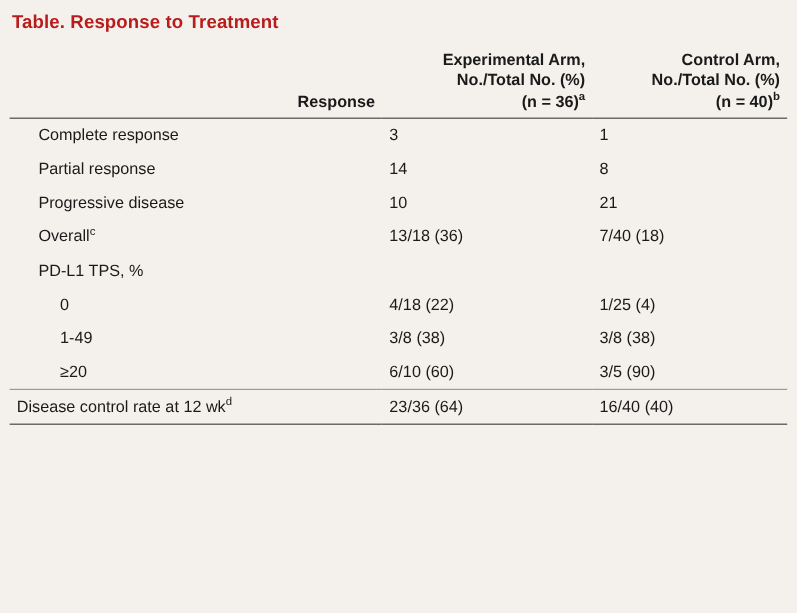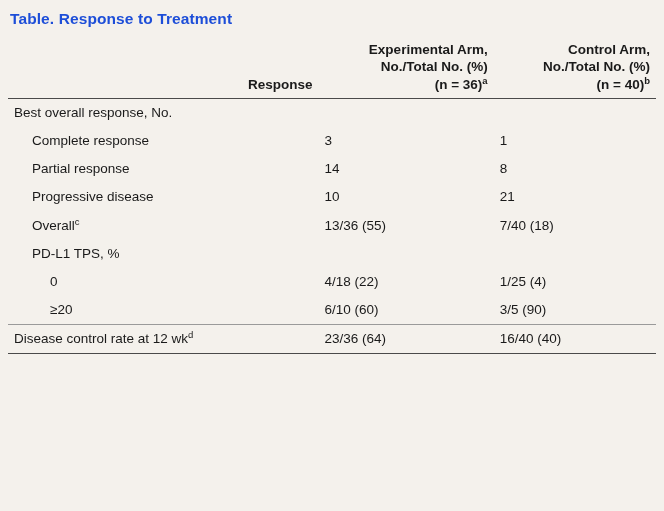--- a/index.html
+++ b/index.html
@@ -15,21 +15,21 @@
     overflow: hidden;
   }
   .table-wrap {
     padding: 8px 8px 0 8px;
     box-sizing: border-box;
     width: 664px;
   }
   .table-title {
     font-size: 15.5px;
     font-weight: bold;
-    color: #1d4ed8;
+    color: #b91c1c;
     margin: 2px 0 10px 2px;
     letter-spacing: 0.1px;
   }
   table {
     width: 648px;
     border-collapse: collapse;
     font-size: 13.5px;
   }
   thead th {
     text-align: right;
@@ -86,54 +86,54 @@
           <div class="nowrap"><span>(n = 36)</span><sup>a</sup></div>
         </th>
         <th class="c2">
           <div>Control Arm,</div>
           <div>No./Total No. (%)</div>
           <div class="nowrap"><span>(n = 40)</span><sup>b</sup></div>
         </th>
       </tr>
     </thead>
     <tbody id="tbody">
-        <tr class="section first-section">
-          <td class="c0">Best overall response, No.</td>
-          <td class="c1"></td>
-          <td class="c2"></td>
-        </tr>
         <tr>
           <td class="c0 ind1">Complete response</td>
           <td class="c1">3</td>
           <td class="c2">1</td>
         </tr>
         <tr>
           <td class="c0 ind1">Partial response</td>
           <td class="c1">14</td>
           <td class="c2">8</td>
         </tr>
         <tr>
           <td class="c0 ind1">Progressive disease</td>
           <td class="c1">10</td>
           <td class="c2">21</td>
         </tr>
         <tr>
           <td class="c0 ind1">Overall<sup>c</sup></td>
-          <td class="c1">13/36 (55)</td>
+          <td class="c1">13/18 (36)</td>
           <td class="c2">7/40 (18)</td>
         </tr>
         <tr>
           <td class="c0 ind1">PD-L1 TPS, %</td>
           <td class="c1"></td>
           <td class="c2"></td>
         </tr>
         <tr>
           <td class="c0 ind2">0</td>
           <td class="c1">4/18 (22)</td>
           <td class="c2">1/25 (4)</td>
+        </tr>
+        <tr>
+          <td class="c0 ind2">1-49</td>
+          <td class="c1">3/8 (38)</td>
+          <td class="c2">3/8 (38)</td>
         </tr>
         <tr>
           <td class="c0 ind2">≥20</td>
           <td class="c1">6/10 (60)</td>
           <td class="c2">3/5 (90)</td>
         </tr>
         <tr class="section lastrow">
           <td class="c0">Disease control rate at 12 wk<sup>d</sup></td>
           <td class="c1">23/36 (64)</td>
           <td class="c2">16/40 (40)</td>

